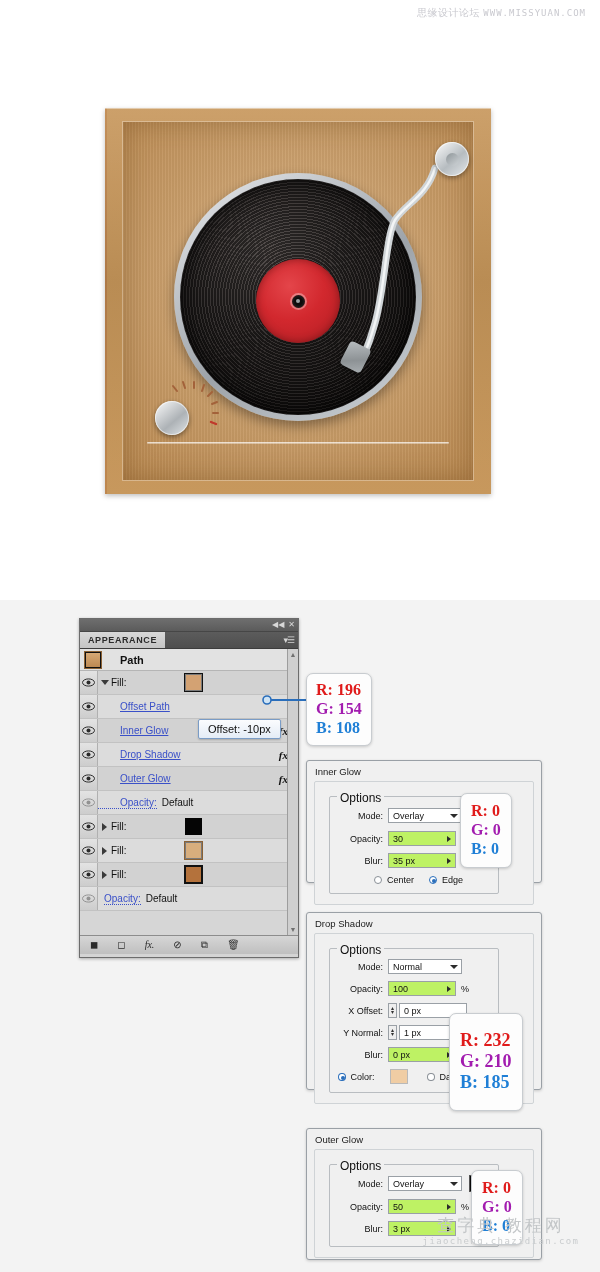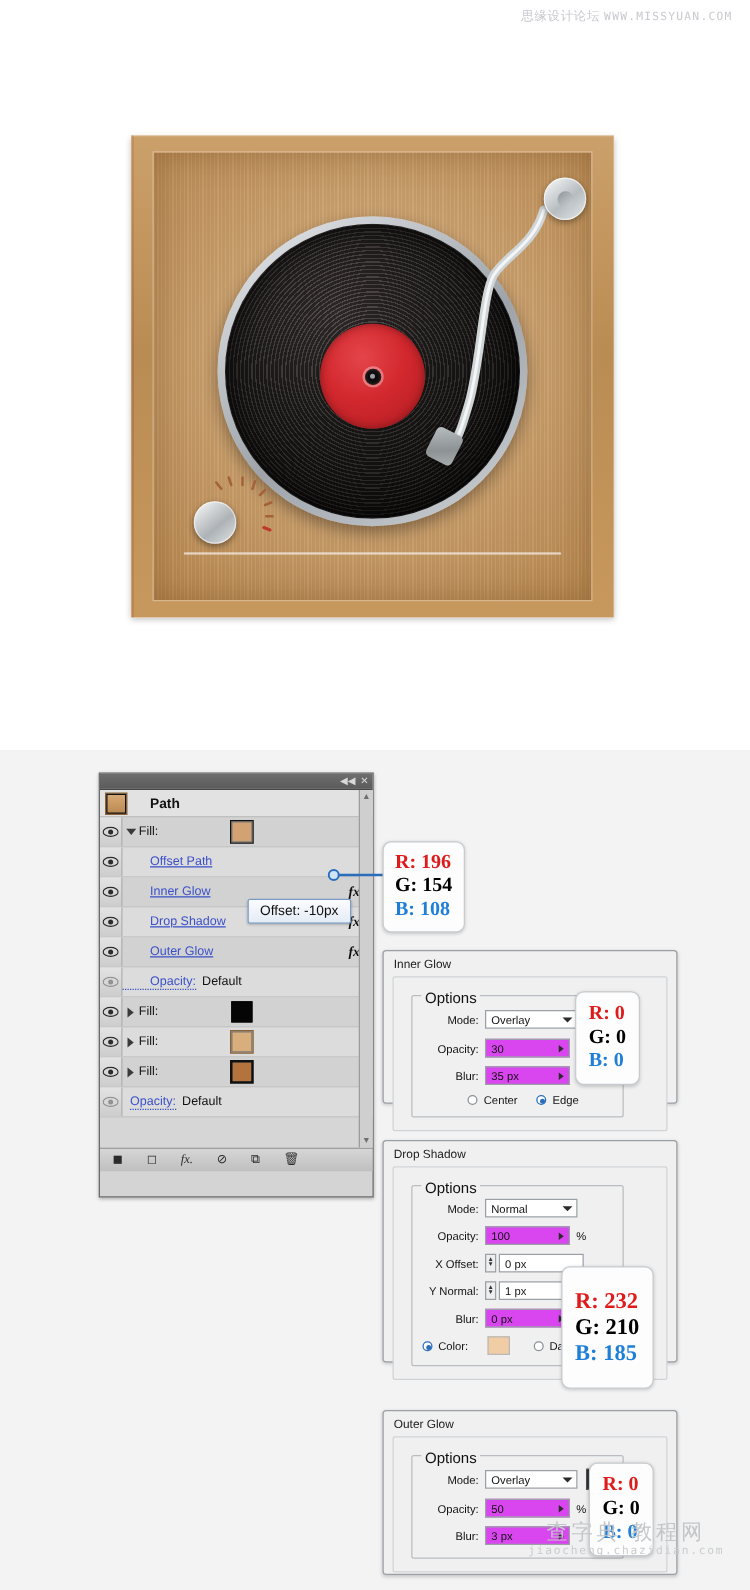--- a/index.html
+++ b/index.html
@@ -238,21 +238,21 @@
 
   .rgb-box {
     position:absolute;
     background:#fdfdfd; border:1px solid #c8ccd0; border-radius:7px;
     box-shadow:0 1px 3px rgba(0,0,0,.18);
     padding:7px 9px;
     font-family:"Liberation Serif", serif; font-weight:bold;
     line-height:1.18; white-space:nowrap;
   }
   .rgb-box .r { color:#e01b1b; }
-  .rgb-box .g { color:#000000; }
+  .rgb-box .g { color:#a21caf; }
   .rgb-box .b { color:#1f7fd6; }
   #rgb-fill   { left:306px; top:673px; font-size:16px; }
   #rgb-inner  { left:460px; top:793px; font-size:16px; padding:8px 10px;}
   #rgb-drop   { left:449px; top:1013px; font-size:18px; padding:16px 10px;}
   #rgb-outer  { left:471px; top:1170px; font-size:16px; padding:8px 10px;}
 
   
   .fx-dialog {
     position:absolute;
     background:#f0f0f0; border:1px solid #9aa0a6; border-radius:3px;
@@ -278,21 +278,21 @@
   .combo {
     width:74px; height:15px; background:#fff; border:1px solid #9aa0a6;
     display:flex; align-items:center; padding-left:4px; font-size:9px; position:relative;
   }
   .combo .caret {
     position:absolute; right:3px; top:50%; margin-top:-2px;
     width:0;height:0;border-left:4px solid transparent;border-right:4px solid transparent;
     border-top:4px solid #2b2b2b;
   }
   .spin {
-    width:68px; height:15px; background:#d946ef; border:1px solid #9aa0a6;
+    width:68px; height:15px; background:#bef264; border:1px solid #9aa0a6;
     display:flex; align-items:center; padding-left:4px; font-size:9px; position:relative;
   }
   .spin .mini-caret {
     position:absolute; right:4px; top:50%; margin-top:-3px;
     width:0;height:0;border-top:3px solid transparent;border-bottom:3px solid transparent;
     border-left:4px solid #2b2b2b;
   }
   .stepper {
     width:9px; height:15px; border:1px solid #9aa0a6; background:#eee;
     display:flex; flex-direction:column; align-items:center; justify-content:center;
@@ -367,20 +367,26 @@
 
 <div id="bottom-area"></div>
 
 <div id="appearance-panel">
 
   <div class="panel-topbar">
     <span class="tb-btn">◀◀</span>
     <span class="tb-btn">✕</span>
   </div>
 
+  <div class="panel-tabbar">
+    <div class="panel-tab">APPEARANCE</div>
+    <div class="panel-tab-rest">
+      <span class="panel-menu-icon">▾☰</span>
+    </div>
+  </div>
 
   <div class="panel-body">
 
     <div class="panel-scroll">
       <span class="scroll-arrow">▲</span>
       <span class="scroll-arrow">▼</span>
     </div>
 
     <div class="row-thumb">
       <div class="swatch-path"></div>

